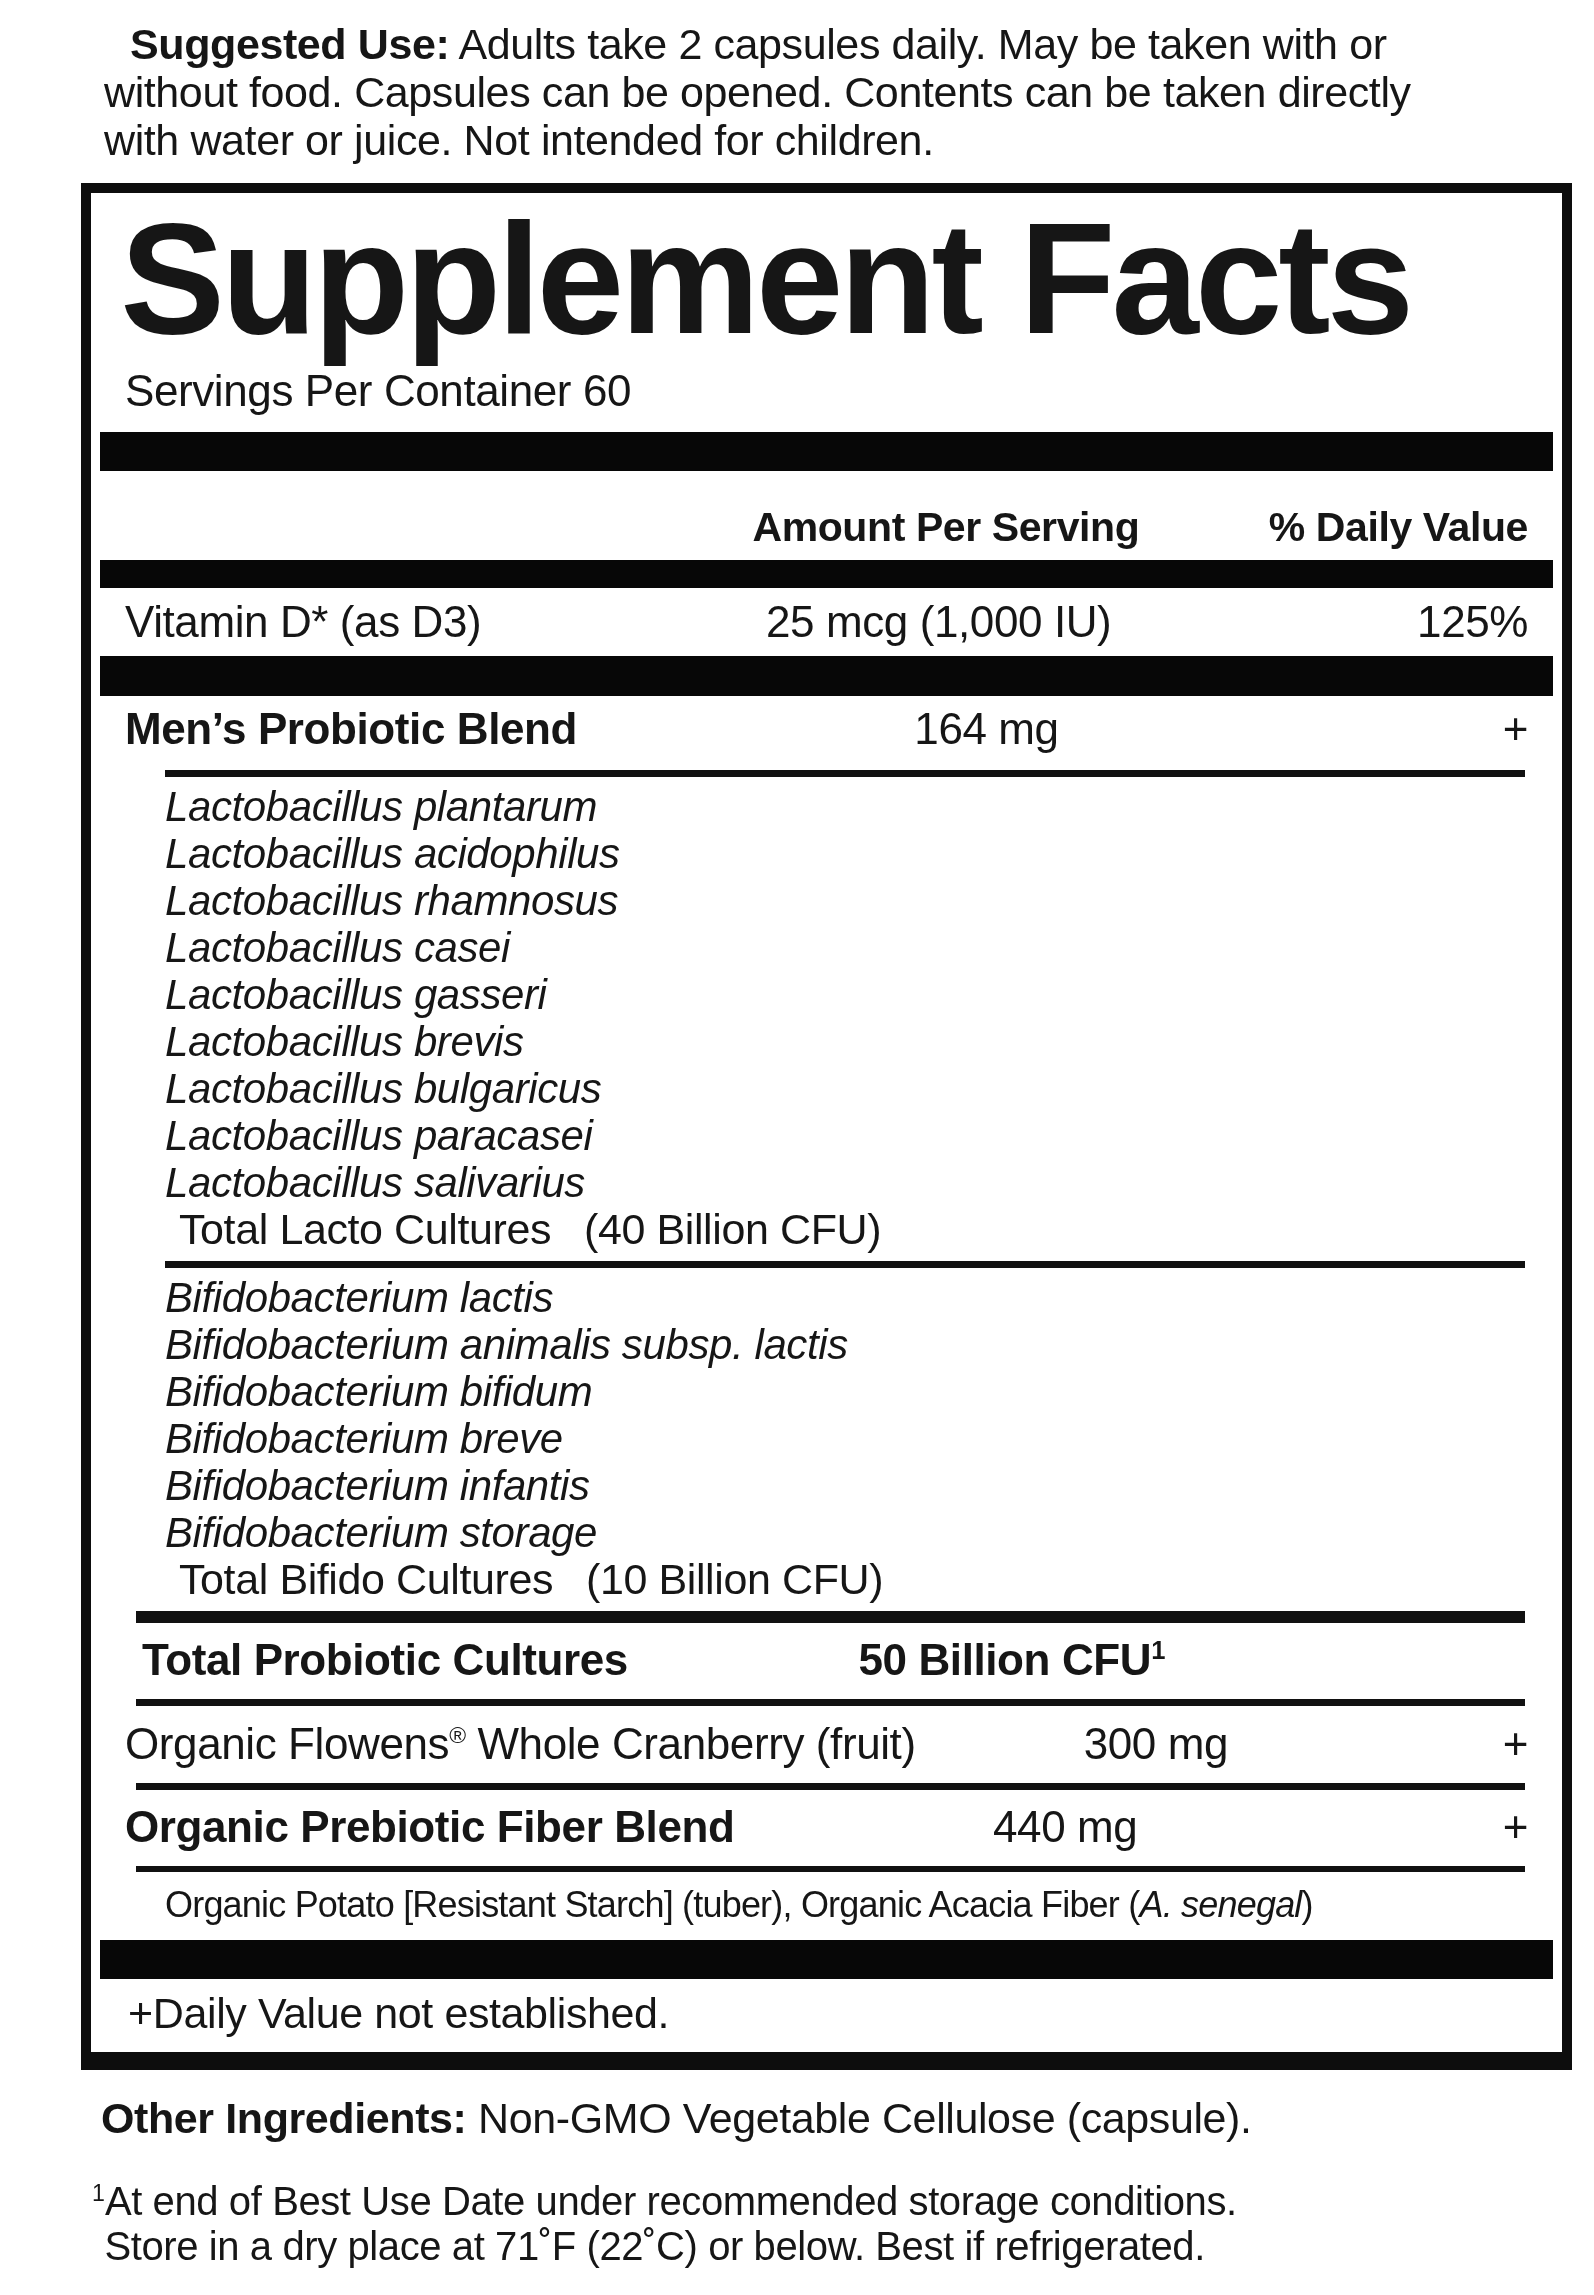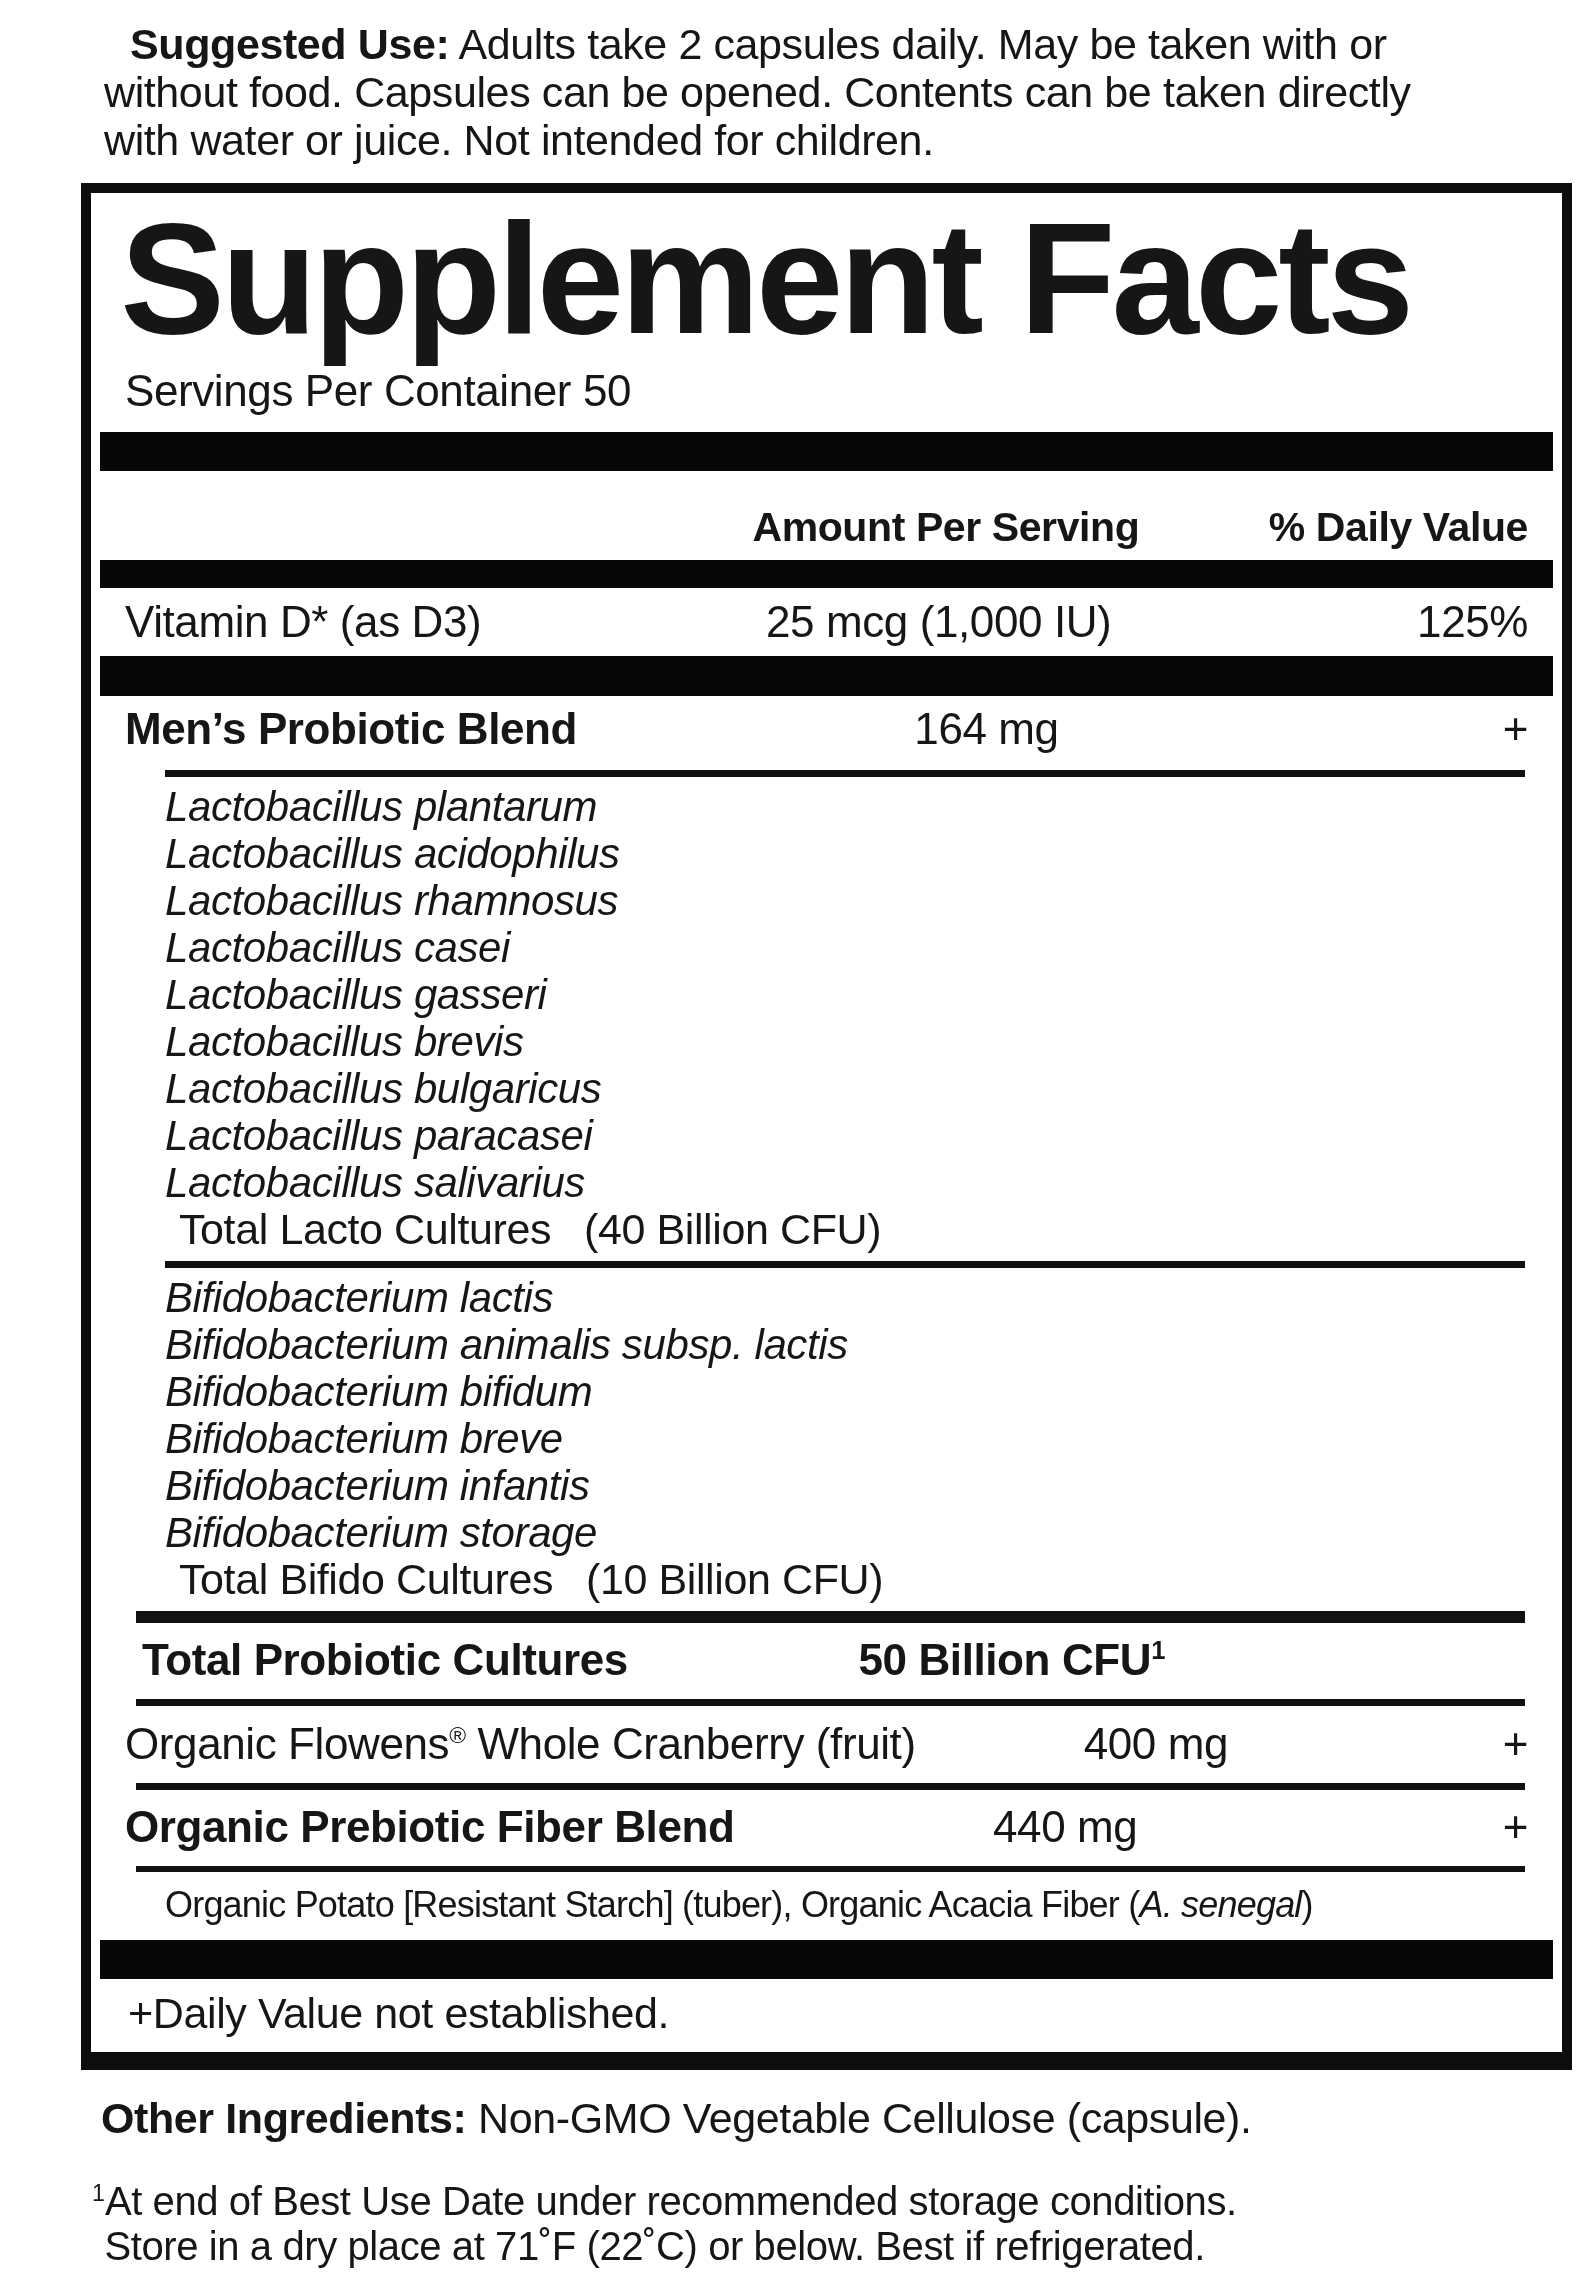--- a/index.html
+++ b/index.html
@@ -82,21 +82,21 @@
 
 <div class="suggested">
   <b>Suggested Use:</b><span> Adults take 2 capsules daily. May be taken with or without food. Capsules can be opened. Contents can be taken directly with water or juice. Not intended for children.</span>
 </div>
 
 <div class="box">
 
   <div class="title">Supplement Facts</div>
 
   <div class="serv">
-    <div>Servings Per Container 50</div>
+    <div>Servings Per Container 60</div>
   </div>
 
   <div class="bar b1"></div>
 
   <div class="row hdr">
     <div class="spacer"></div>
     <div class="amt">Amount Per Serving</div>
     <div class="dv">% Daily Value</div>
   </div>
 
@@ -148,21 +148,21 @@
   <div class="row r-tpc">
     <div class="name">Total Probiotic Cultures</div>
     <div class="amt"><span>50 Billion CFU</span><sup>1</sup></div>
     <div class="dv"></div>
   </div>
 
   <hr class="sep full">
 
   <div class="row r-cran">
     <div class="name"><span>Organic Flowens</span><span class="reg">®</span><span> Whole Cranberry (fruit)</span></div>
-    <div class="amt">400 mg</div>
+    <div class="amt">300 mg</div>
     <div class="dv">+</div>
   </div>
 
   <hr class="sep full">
 
   <div class="row r-fiber">
     <div class="name">Organic Prebiotic Fiber Blend</div>
     <div class="amt">440 mg</div>
     <div class="dv">+</div>
   </div>

